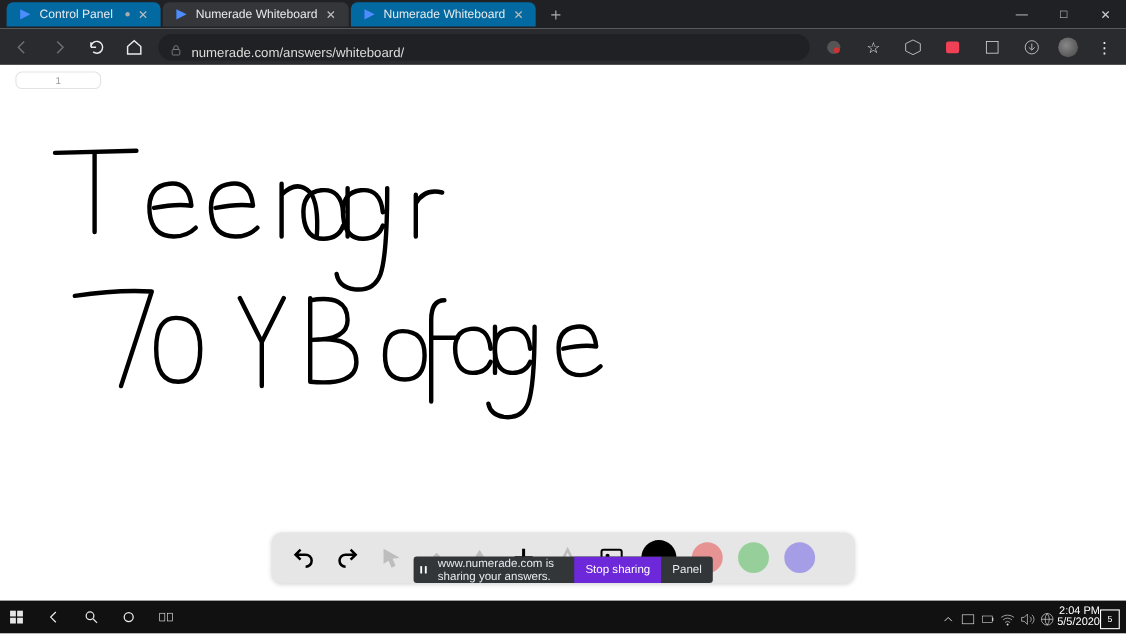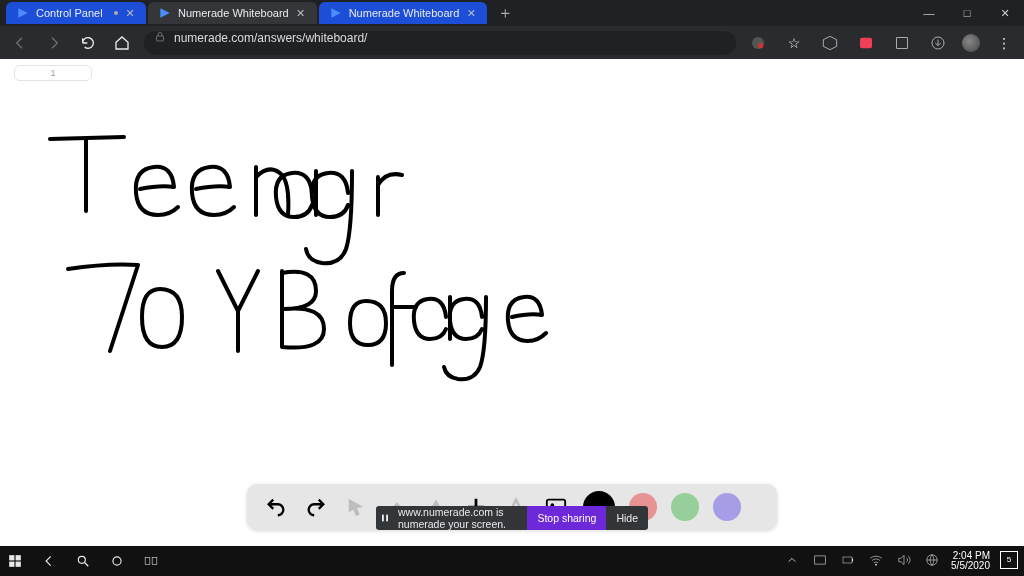--- a/index.html
+++ b/index.html
@@ -18,21 +18,21 @@
       display: flex;
       align-items: center;
       padding-left: 6px;
     }
     .tab {
       display: flex;
       align-items: center;
       gap: 6px;
       height: 22px;
       padding: 0 10px;
-      background: #1d4ed8;
+      background: #0369a1;
       color: #e8eaed;
       font-size: 11px;
       border-radius: 6px 6px 0 0;
       margin-right: 2px;
       min-width: 140px;
     }
     .tab.active { background: #35363a; }
     .tab .favicon { width: 14px; height: 14px; display: flex; align-items:center; justify-content:center; }
     .tab .title { flex: 1; white-space: nowrap; overflow: hidden; text-overflow: ellipsis; }
     .tab .close { width: 12px; height: 12px; color: #bbb; font-size: 11px; display:flex;align-items:center;justify-content:center;}
@@ -69,21 +69,21 @@
       font-size: 14px;
       border-radius: 50%;
     }
     .iconbtn.disabled { color: #6f6f6f; }
     .address {
       flex: 1;
       height: 24px;
       background: #202124;
       border-radius: 12px;
       display: flex;
-      align-items: flex-start;
+      align-items: flex-end;
       padding: 0 10px;
       gap: 8px;
     }
     .lock { color: #bbb; font-size: 11px; }
     .url  { color: #dcdcdc; font-size: 12px; }
     .toolbar-right { display: flex; gap: 12px; align-items: center; }
     .avatar {
       width: 18px; height: 18px; border-radius: 50%;
       background: radial-gradient(circle at 40% 40%, #888, #444);
     }
@@ -185,21 +185,21 @@
       right: 0;
       height: 30px;
       background: #111;
       display: flex;
       align-items: center;
       padding: 0 6px;
       color: #fff;
       font-size: 11px;
     }
     .tb-left { display: flex; gap: 16px; align-items: center; }
-    .tb-right { margin-left: auto; display: flex; gap: 10px; align-items: flex-start; }
+    .tb-right { margin-left: auto; display: flex; align-items: flex-end; }
     .tb-icon { width: 18px; height: 18px; display:flex;align-items:center;justify-content:center; opacity:.9; }
     .clock { font-size: 10px; line-height: 1.05; text-align: right; }
     .action-center {
       width: 18px; height: 18px; border: 1px solid #fff;
       display:flex;align-items:center;justify-content:center;
       font-size: 8px;
     }
     .mini-dot { width:4px;height:4px;background:#aaa;border-radius:50%; }
   </style>
 </head>
@@ -400,26 +400,26 @@
   <div class="dot purple"></div>
 </div>
 
 <div class="sharebar">
   <div class="pause">
     <svg viewBox="0 0 24 24" width="10" height="10">
         <rect x="5" y="4" width="4" height="16" fill="#fff"></rect>
         <rect x="15" y="4" width="4" height="16" fill="#fff"></rect>
       </svg>
   </div>
-  <div class="msg">www.numerade.com is numerade your screen.</div>
+  <div class="msg">www.numerade.com is sharing your answers.</div>
   <div class="stop">
     <span>Stop sharing</span>
   </div>
   <div class="hide">
-    <span>Hide</span>
+    <span>Panel</span>
   </div>
 </div>
 
 <div class="taskbar">
   <div class="tb-left">
     <div class="tb-icon">
       <svg viewBox="0 0 24 24" width="14" height="14">
           <rect x="2" y="2" width="9" height="9" fill="#fff"></rect>
           <rect x="13" y="2" width="9" height="9" fill="#fff"></rect>
           <rect x="2" y="13" width="9" height="9" fill="#fff"></rect>

